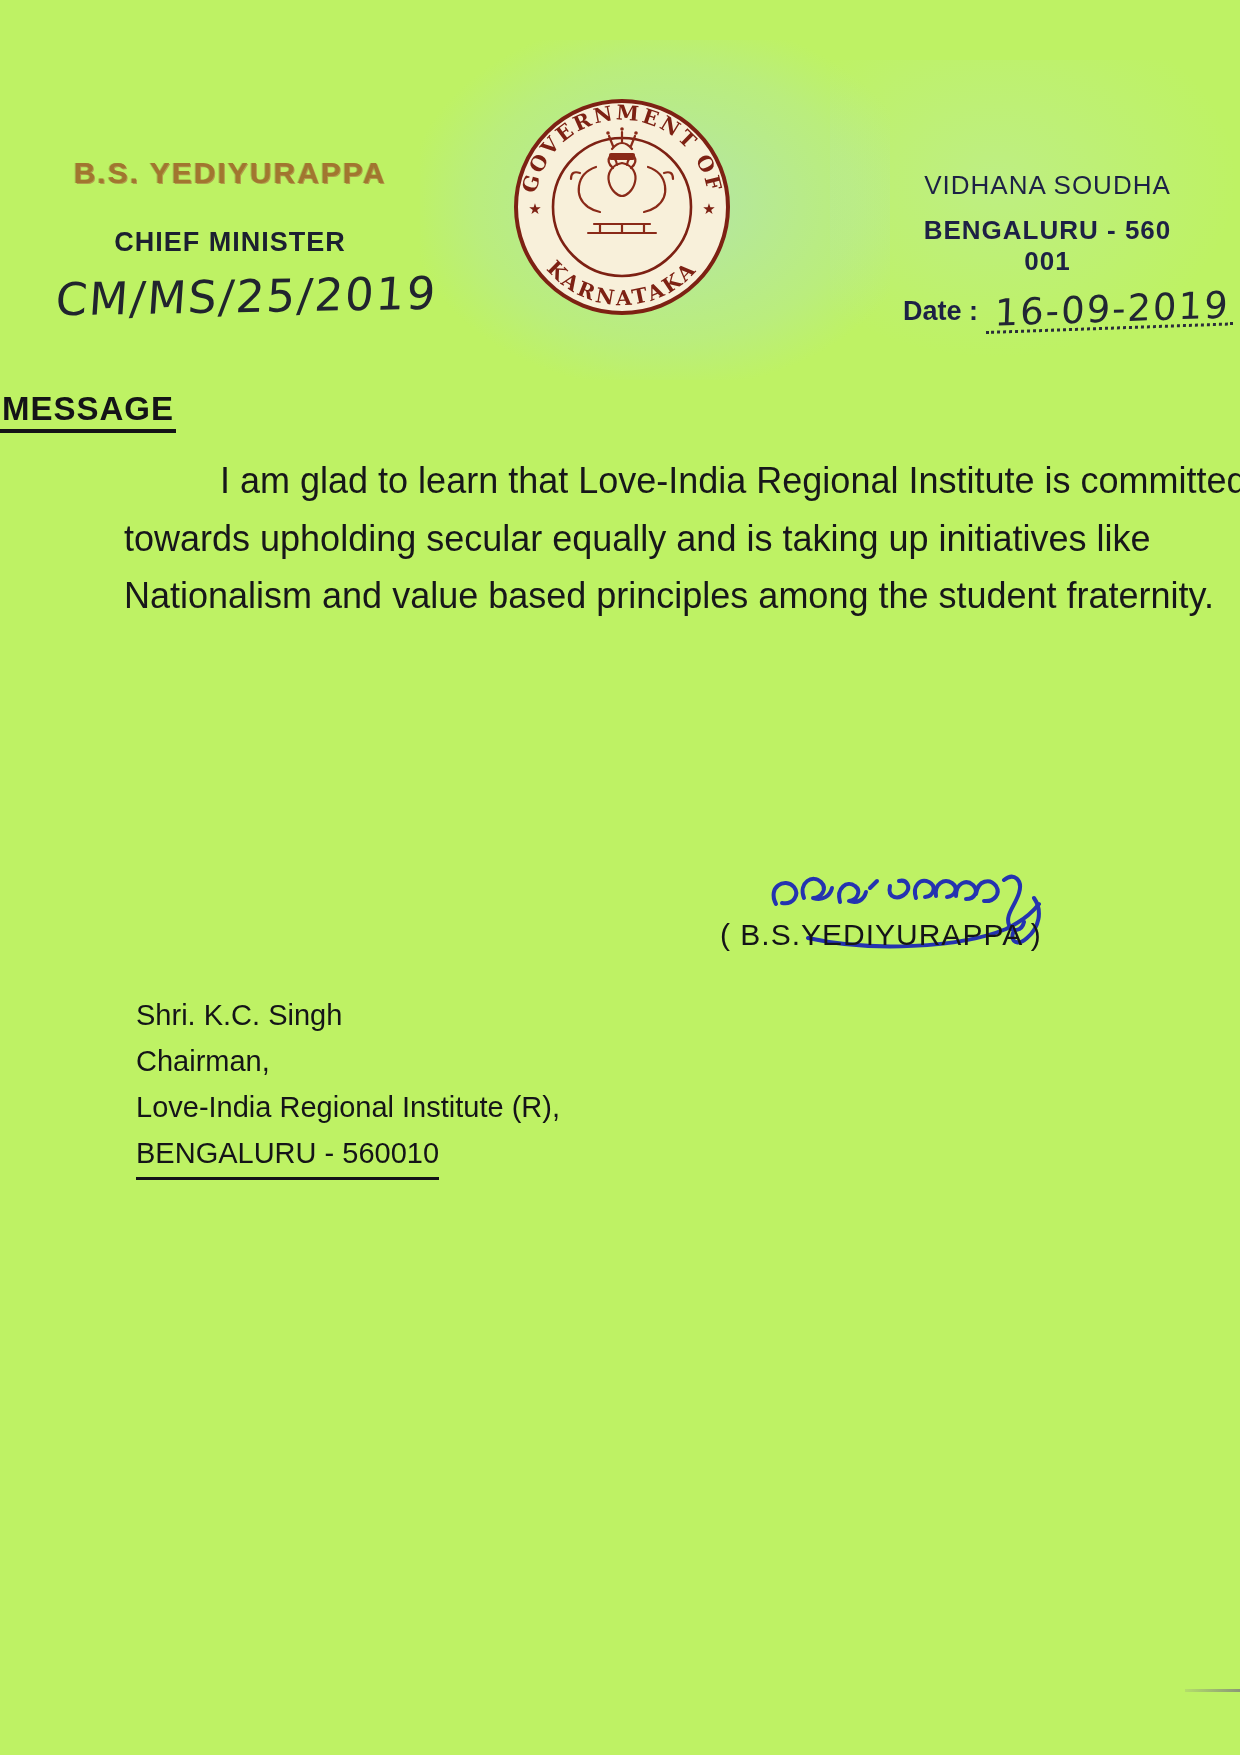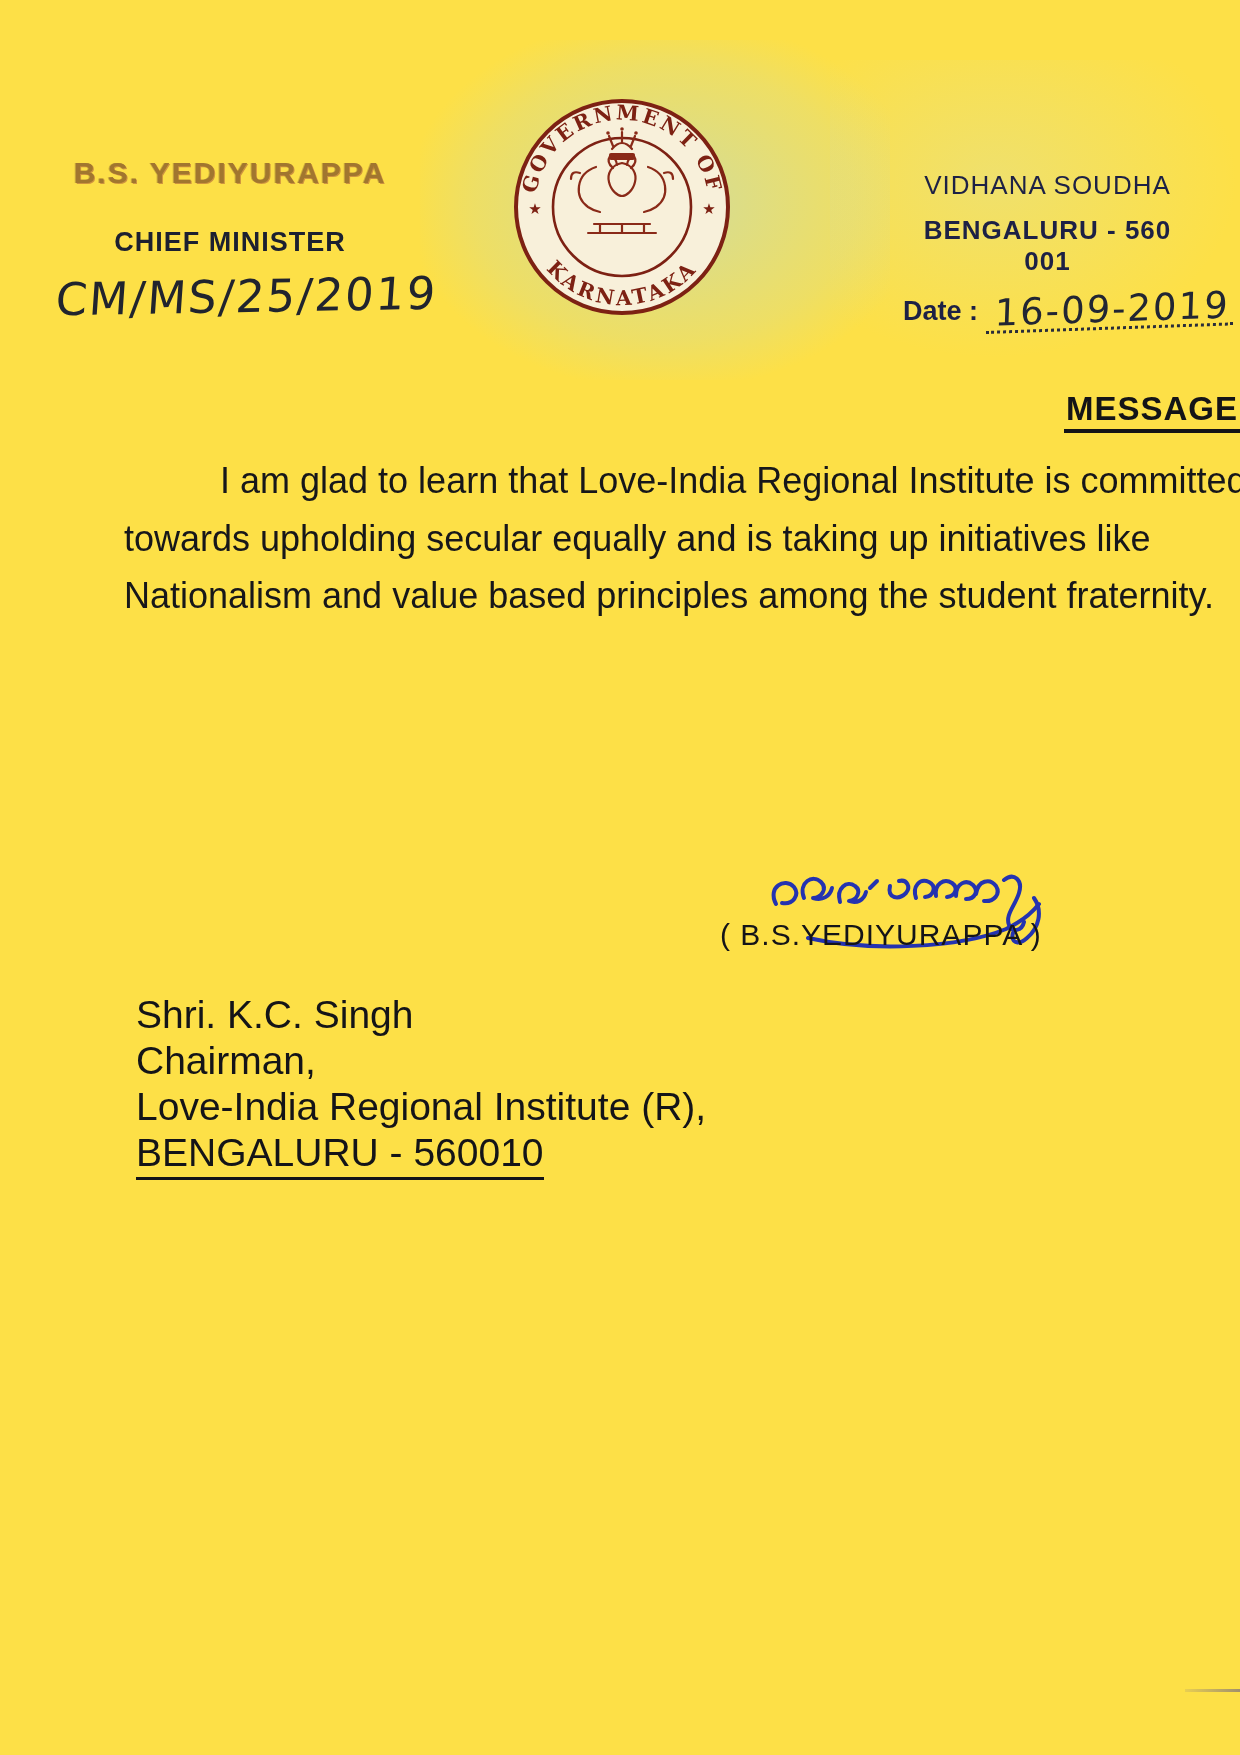--- a/index.html
+++ b/index.html
@@ -4,21 +4,21 @@
 <style>
   * { margin: 0; padding: 0; box-sizing: border-box; }
   html, body { background: #ffffff; }
   body { font-family: "Liberation Sans", sans-serif; }
 
   .page {
     position: relative;
     width: 1240px;
     height: 1755px;
     margin: 0 auto;
-    background: #fde047;
+    background: #bef264;
     overflow: hidden;
     color: #17171a;
   }
 
   
   .tint {
     position: absolute;
     pointer-events: none;
   }
   .tint-seal {
@@ -77,21 +77,21 @@
     font-family: "DejaVu Sans", sans-serif;
     transform: rotate(-2deg) skewX(-4deg);
     transform-origin: left bottom;
     padding: 0 4px 0 8px;
     letter-spacing: 2px;
     line-height: 34px;
     vertical-align: -6px;
   }
 
   
-  .title-wrap { position: absolute; left: 0; top: 390px; width: 1240px; text-align: right; }
+  .title-wrap { position: absolute; left: 0; top: 390px; width: 1240px; text-align: left; }
   .title {
     display: inline-block;
     font-weight: bold; font-size: 33px; letter-spacing: 1px;
     color: #141417;
     border-bottom: 4px solid #141417;
     padding: 0 2px 1px 2px;
   }
 
   
   .para { position: absolute; left: 124px; width: 1018px; font-size: 36px; color: #17171a; }
@@ -110,21 +110,21 @@
   .sig-svg { position: absolute; left: 758px; top: 848px; pointer-events: none; }
   .sig-name {
     position: absolute; left: 720px; top: 918px;
     font-size: 30px; letter-spacing: 1px; color: #141418;
     white-space: nowrap;
   }
 
   
   .recipient {
     position: absolute; left: 136px; top: 992px;
-    font-size: 39px; line-height: 46px; color: #141418;
+    font-size: 29px; line-height: 46px; color: #141418;
   }
   .recipient .city-line {
     display: inline-block;
     border-bottom: 3px solid #141418;
     padding-bottom: 1px;
   }
 
   
   .scan-line {
     position: absolute; right: 0; top: 1689px; width: 55px; height: 3px;

